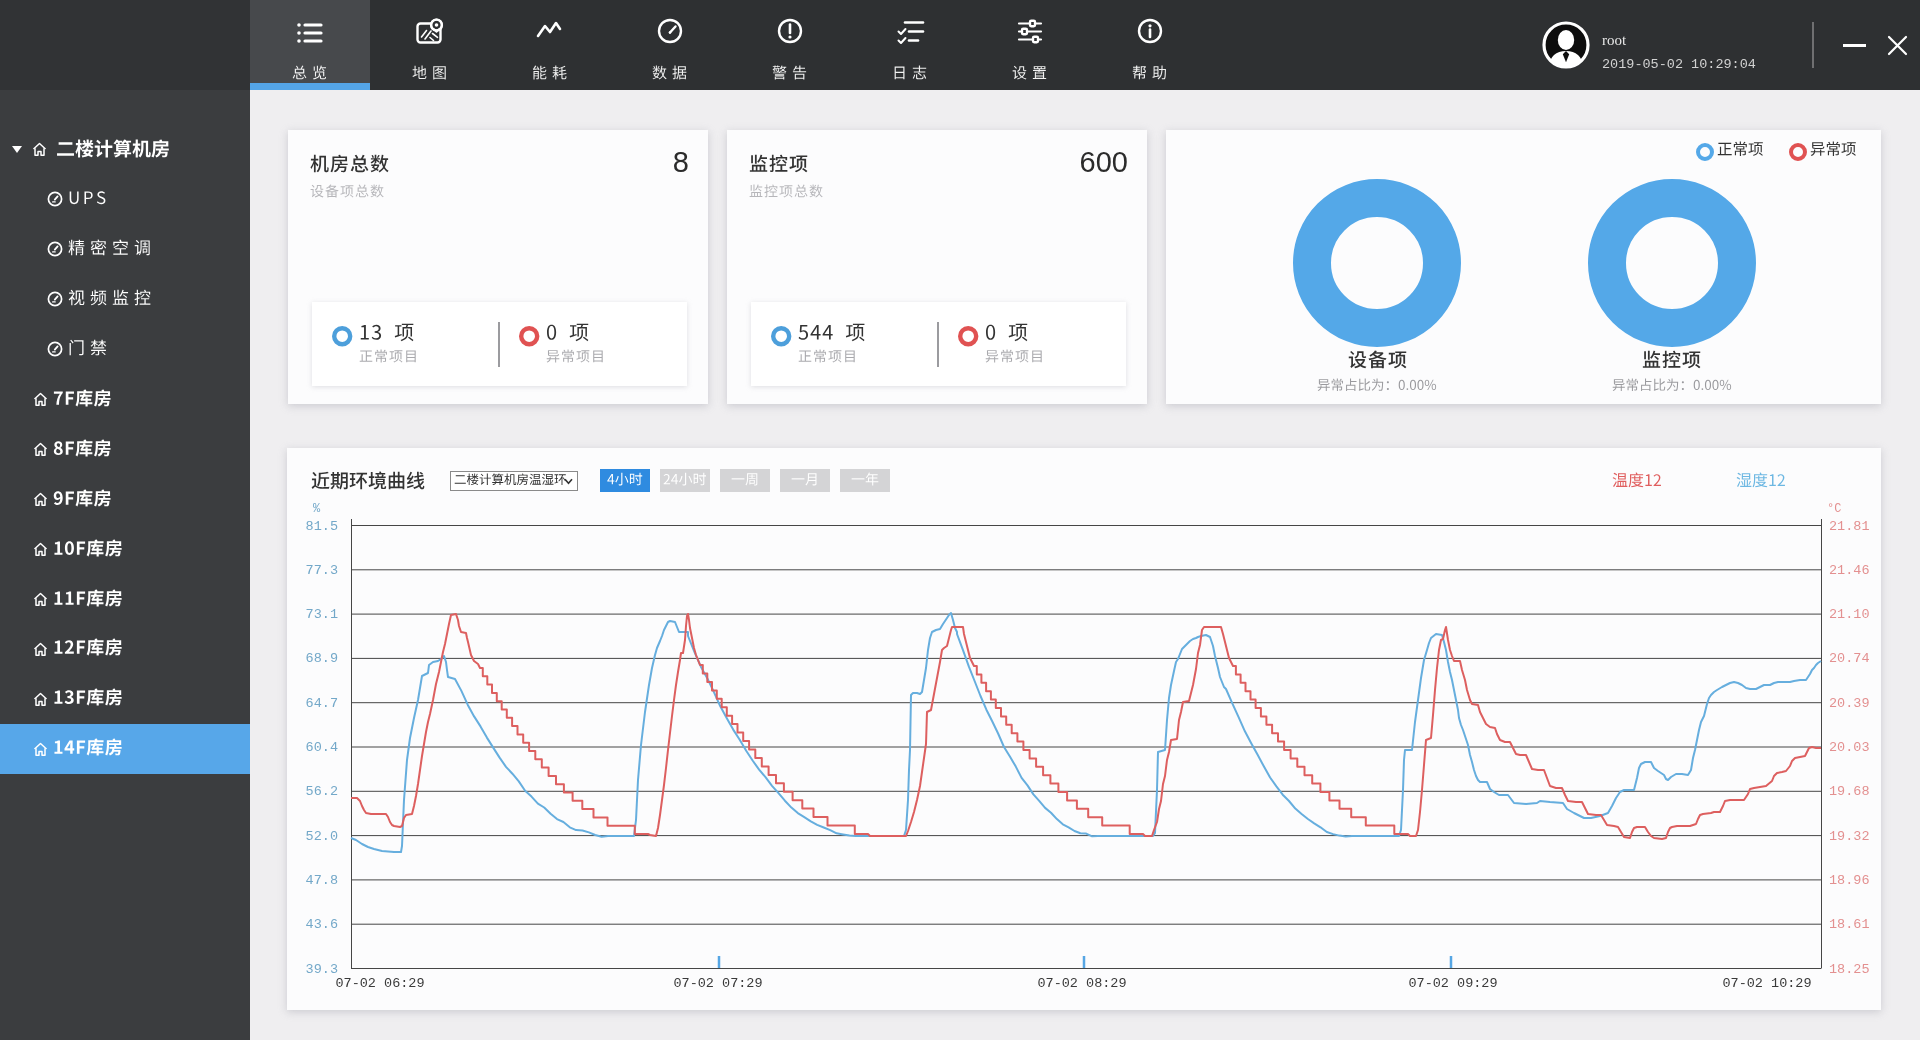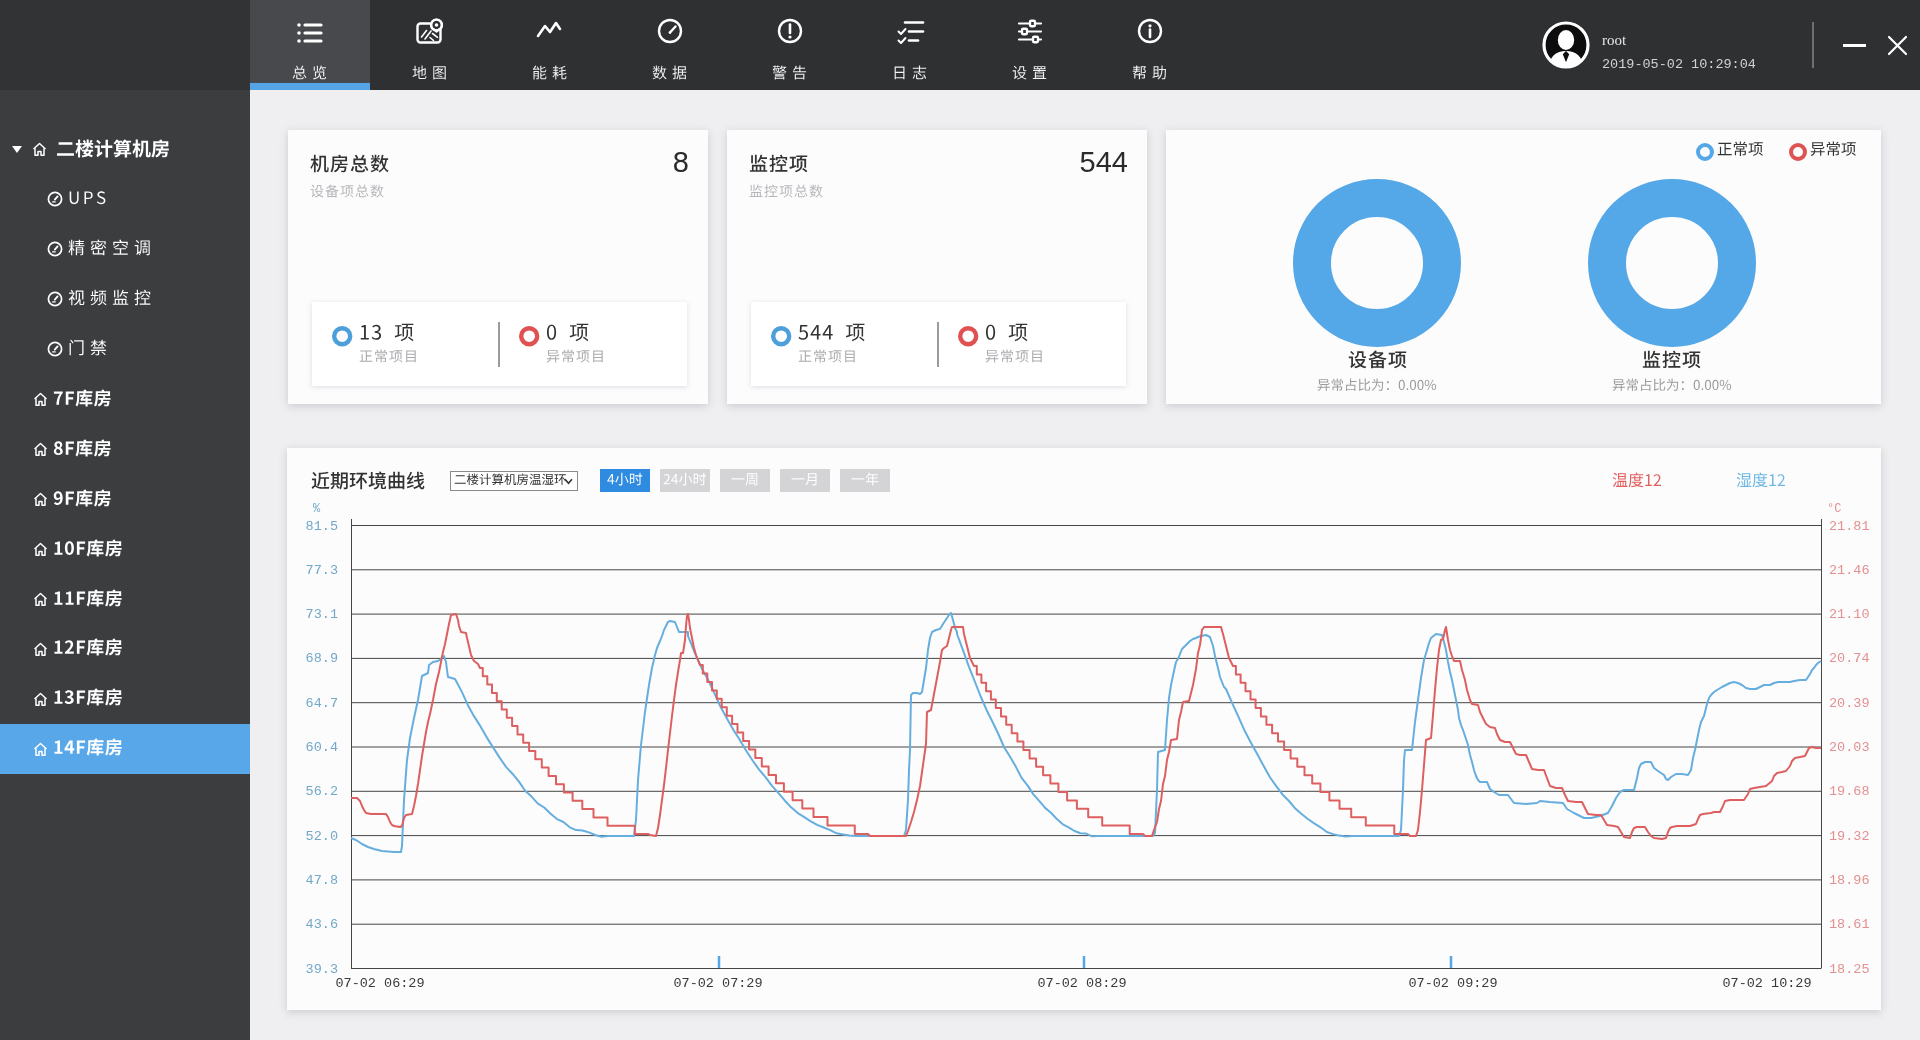--- a/index.html
+++ b/index.html
@@ -561,21 +561,21 @@
     <div style="position:absolute;left:749px;top:154px;">
       <svg width="59" height="21">
         <g fill="#333" transform="translate(0,16.72) scale(0.019000,-0.019000)">
           <use href="#g76d1m" x="0"></use>
           <use href="#g63a7m" x="1053"></use>
           <use href="#g9879m" x="2105"></use>
         </g>
       </svg>
     </div>
     <div style="position:absolute;left:727px;top:146px;">
-      <div style="position:absolute;left:0;top:0;width:401px;text-align:right;font-family:'Liberation Sans';font-size:29px;color:#2b2b2b">544</div>
+      <div style="position:absolute;left:0;top:0;width:401px;text-align:right;font-family:'Liberation Sans';font-size:29px;color:#2b2b2b">600</div>
     </div>
     <div style="position:absolute;left:749px;top:184px;">
       <svg width="74" height="15">
         <g fill="#b6b6ba" transform="translate(0,12.32) scale(0.014000,-0.014000)">
           <use href="#g76d1" x="0"></use>
           <use href="#g63a7" x="1071"></use>
           <use href="#g9879" x="2143"></use>
           <use href="#g603b" x="3214"></use>
           <use href="#g6570" x="4286"></use>
         </g>

